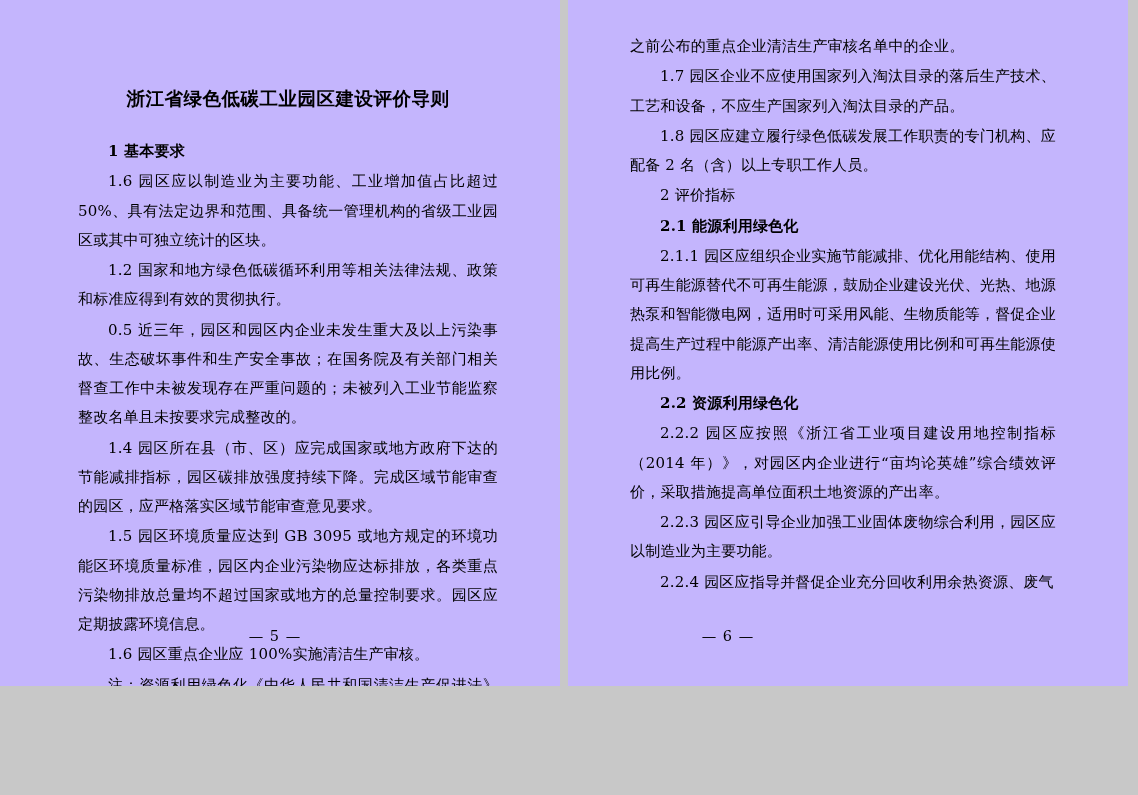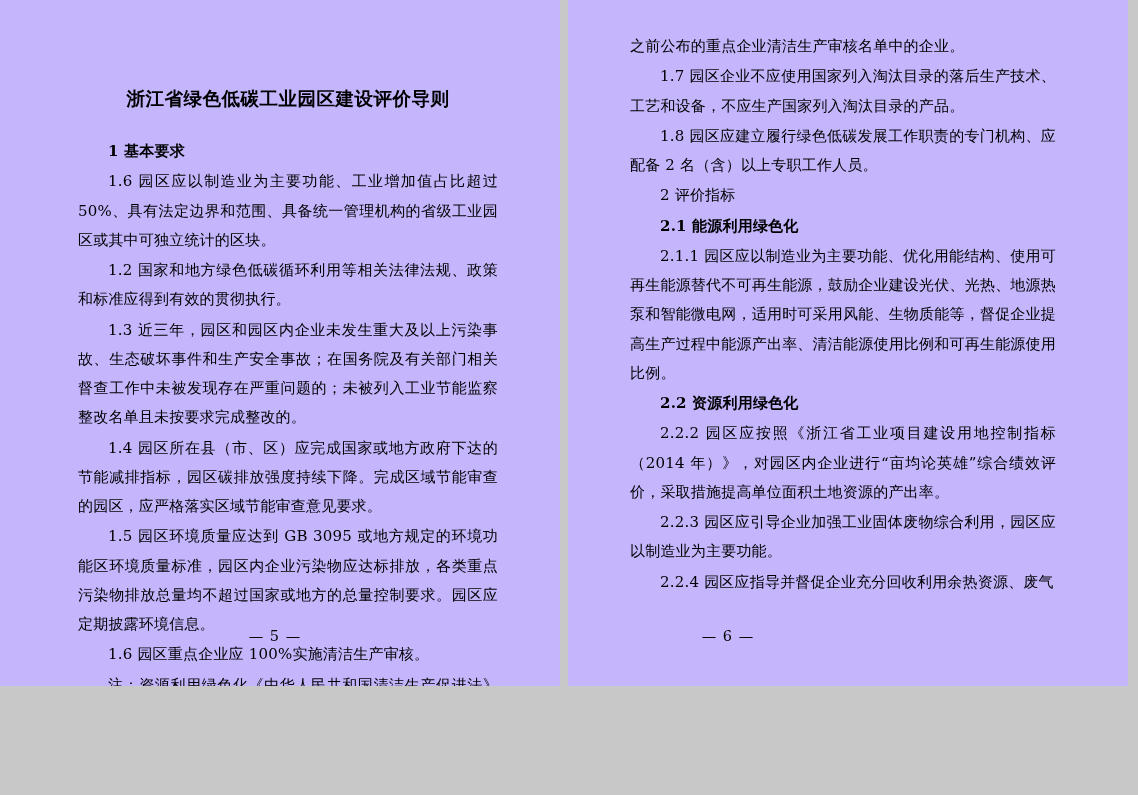--- a/index.html
+++ b/index.html
@@ -76,36 +76,36 @@
 <body>
 
 <div class="spread">
 
   <div class="page page-left">
     <div class="doc-title">浙江省绿色低碳工业园区建设评价导则</div>
 
     <p class="para heading">1 基本要求</p>
     <p class="para indent">1.6 园区应以制造业为主要功能、工业增加值占比超过50%、具有法定边界和范围、具备统一管理机构的省级工业园区或其中可独立统计的区块。</p>
     <p class="para indent">1.2 国家和地方绿色低碳循环利用等相关法律法规、政策和标准应得到有效的贯彻执行。</p>
-    <p class="para indent">1.3 近三年，园区和园区内企业未发生重大及以上污染事故、生态破坏事件和生产安全事故；在国务院及有关部门相关督查工作中未被发现存在严重问题的；未被列入工业节能监察整改名单且未按要求完成整改的。</p>
+    <p class="para indent">0.5 近三年，园区和园区内企业未发生重大及以上污染事故、生态破坏事件和生产安全事故；在国务院及有关部门相关督查工作中未被发现存在严重问题的；未被列入工业节能监察整改名单且未按要求完成整改的。</p>
     <p class="para indent">1.4 园区所在县（市、区）应完成国家或地方政府下达的节能减排指标，园区碳排放强度持续下降。完成区域节能审查的园区，应严格落实区域节能审查意见要求。</p>
     <p class="para indent">1.5 园区环境质量应达到 GB 3095 或地方规定的环境功能区环境质量标准，园区内企业污染物应达标排放，各类重点污染物排放总量均不超过国家或地方的总量控制要求。园区应定期披露环境信息。</p>
     <p class="para indent">1.6 园区重点企业应 100%实施清洁生产审核。</p>
     <p class="para indent">注：资源利用绿色化《中华人民共和国清洁生产促进法》中规定的应当实施强制性清洁生产审核的企业，即评审期当年及</p>
 
     <div class="page-number">— 5 —</div>
   </div>
 
   <div class="page page-right">
     <p class="para">之前公布的重点企业清洁生产审核名单中的企业。</p>
     <p class="para indent">1.7 园区企业不应使用国家列入淘汰目录的落后生产技术、工艺和设备，不应生产国家列入淘汰目录的产品。</p>
     <p class="para indent">1.8 园区应建立履行绿色低碳发展工作职责的专门机构、应配备 2 名（含）以上专职工作人员。</p>
     <p class="para indent">2 评价指标</p>
     <p class="para heading">2.1 能源利用绿色化</p>
-    <p class="para indent">2.1.1 园区应以制造业为主要功能、优化用能结构、使用可再生能源替代不可再生能源，鼓励企业建设光伏、光热、地源热泵和智能微电网，适用时可采用风能、生物质能等，督促企业提高生产过程中能源产出率、清洁能源使用比例和可再生能源使用比例。</p>
+    <p class="para indent">2.1.1 园区应组织企业实施节能减排、优化用能结构、使用可再生能源替代不可再生能源，鼓励企业建设光伏、光热、地源热泵和智能微电网，适用时可采用风能、生物质能等，督促企业提高生产过程中能源产出率、清洁能源使用比例和可再生能源使用比例。</p>
     <p class="para heading">2.2 资源利用绿色化</p>
     <p class="para indent">2.2.2 园区应按照《浙江省工业项目建设用地控制指标（2014 年）》，对园区内企业进行“亩均论英雄”综合绩效评价，采取措施提高单位面积土地资源的产出率。</p>
     <p class="para indent">2.2.3 园区应引导企业加强工业固体废物综合利用，园区应以制造业为主要功能。</p>
     <p class="para indent">2.2.4 园区应指导并督促企业充分回收利用余热资源、废气</p>
 
     <div class="page-number">— 6 —</div>
   </div>
 
 </div>
 

